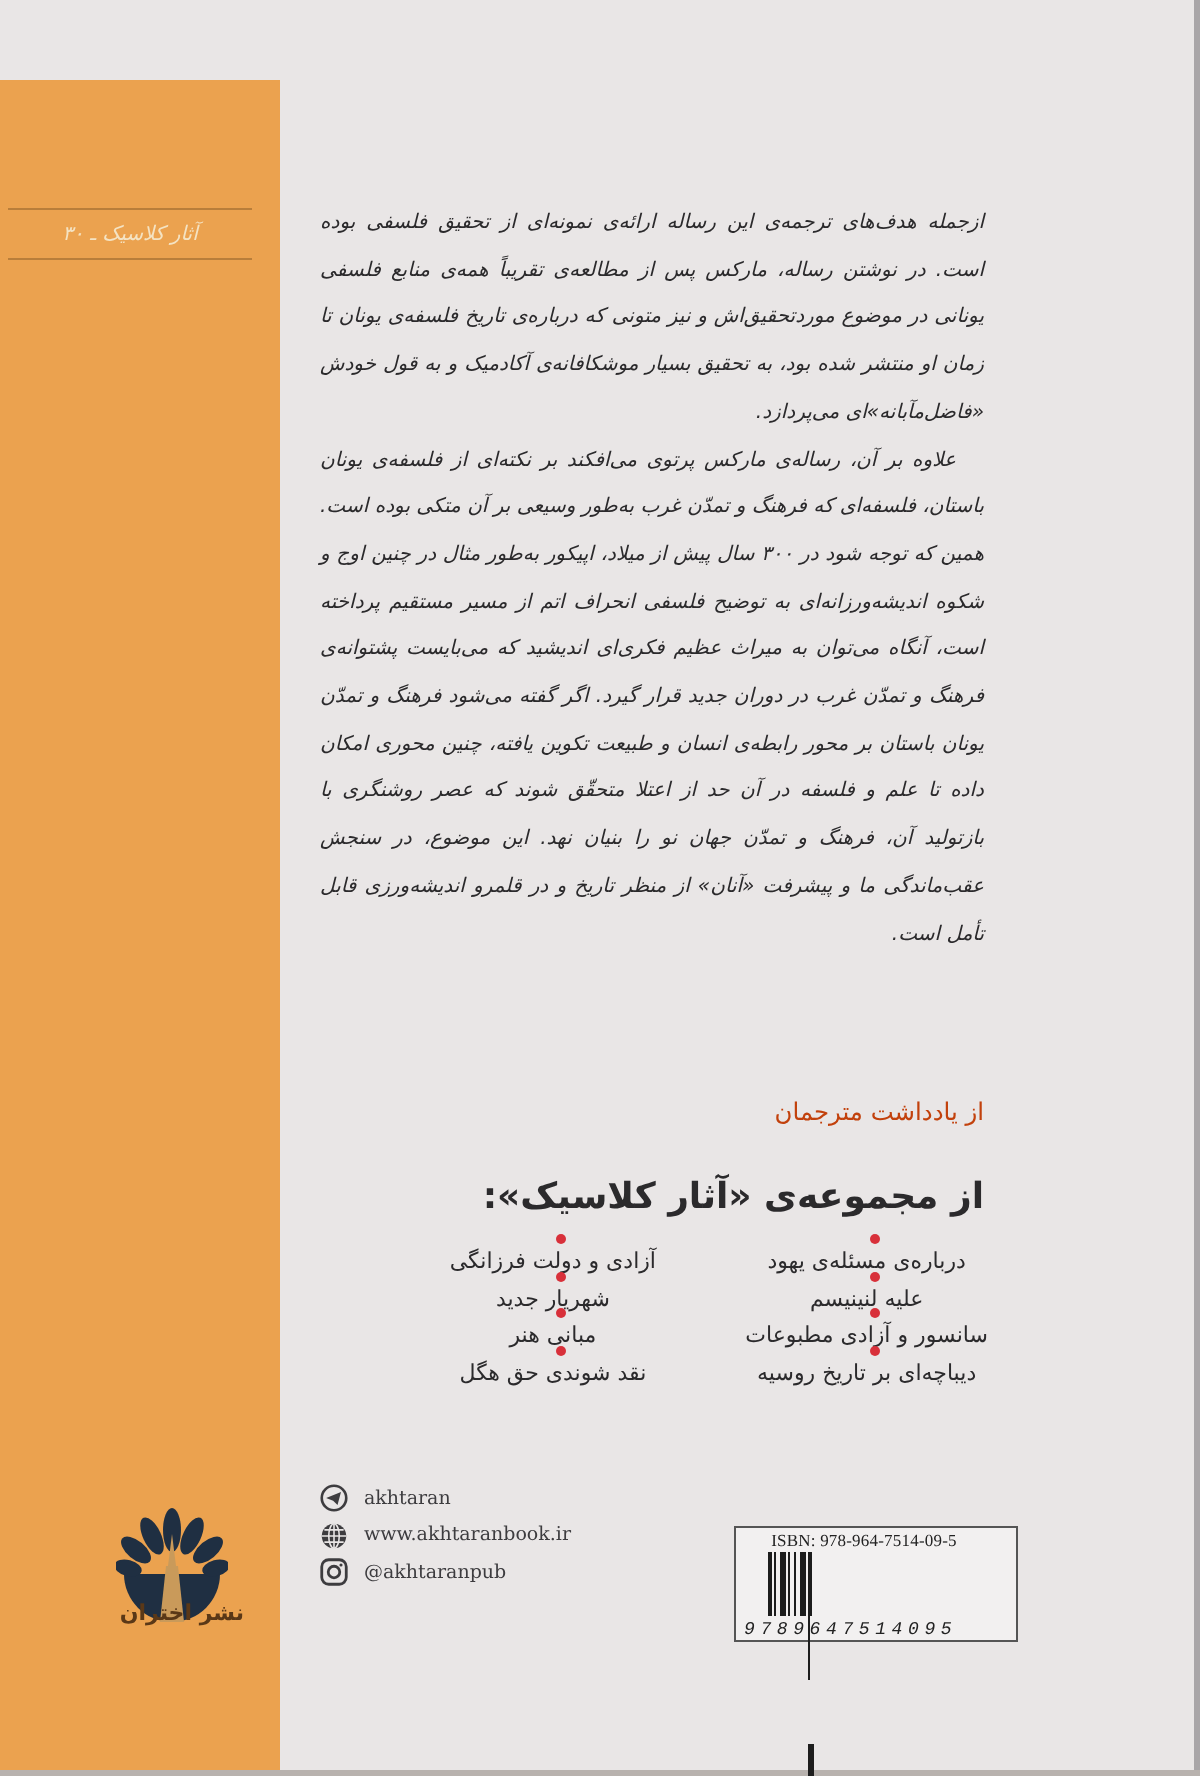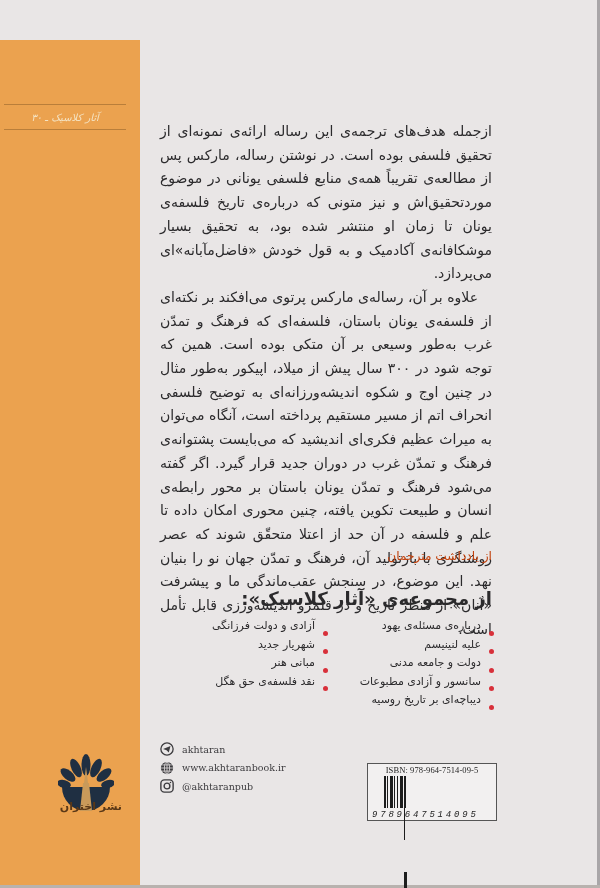--- a/index.html
+++ b/index.html
@@ -4,40 +4,40 @@
 <style>
   html, body { margin:0; padding:0; }
   body { width:600px; height:888px; overflow:hidden; background:#e9e6e6; position:relative; font-family:"DejaVu Sans", sans-serif; }
   .spine { position:absolute; left:0; top:0; width:140px; height:885px; background:#eba24f;margin-top:40px; }
   .spine-label { position:absolute; left:4px; top:64px; width:122px; height:24px; border-top:1px solid #b97e3a; border-bottom:1px solid #b97e3a; display:flex; align-items:center; justify-content:center; }
   .spine-label span { direction:rtl; font-size:10px; color:#f4e3c3; font-style:italic; letter-spacing:0.5px; }
   .main { position:absolute; left:140px; top:0; width:457px; height:885px; background:#e9e6e6; }
   .right-edge { position:absolute; left:597px; top:0; width:3px; height:888px; background:#a9a6a8; }
   .bottom-edge { position:absolute; left:0; top:885px; width:600px; height:3px; background:#b8b2ae; }
 
-  .text-block { position:absolute; left:160px; top:120px; width:332px; direction:rtl; text-align:justify; color:#2b2a2c; font-family:"DejaVu Sans", sans-serif; font-size:14px; line-height:23.7px; }
+  .text-block { position:absolute; left:160px; top:100px; width:332px; direction:rtl; text-align:justify; color:#2b2a2c; font-family:"DejaVu Sans", sans-serif; font-size:10px; line-height:23.7px;font-style:italic; }
   .text-block p { margin:0; }
   .text-block p.indent { text-indent:14px; }
   .source { position:absolute; right:108px; top:549px; direction:rtl; font-size:12.2px; color:#c2410c; }
   .series-heading { position:absolute; right:108px; top:588px; direction:rtl; font-size:18px; font-weight:bold; color:#2b2a2c; }
 
   .list { position:absolute; top:617px; direction:rtl; list-style:none; margin:0; padding:0; font-size:11px; color:#2b2a2c; }
-  .list li { height:18.6px; line-height:18.6px; display:flex; align-items:flex-end; white-space:nowrap; }
+  .list li { height:18.6px; line-height:18.6px; display:flex; align-items:center; white-space:nowrap;flex-direction:column; }
   .list .bullet { display:inline-block; width:5px; height:5px; border-radius:50%; background:#d8303a; margin-left:8px; flex:none; }
   .list-right { right:106px; }
   .list-left { right:272px; }
 
   .logo { position:absolute; left:58px; top:748px; width:56px; height:70px; }
   .logo-text { position:absolute; left:50px; top:800px; width:72px; text-align:right; direction:rtl; font-size:11px; font-weight:bold; color:#5a3817; }
 
   .contacts { position:absolute; left:160px; top:740px; font-family:"DejaVu Serif", serif; font-size:9.5px; color:#3d3c3f; }
   .contact { height:18.5px; display:flex; align-items:center; }
   .contact .ico { width:14px; height:14px; margin-right:8px; flex:none; }
 
-  .barcode { position:absolute; left:367px; top:763px; width:128px; height:56px; border:1px solid #555; background:#f2f0f0; }
+  .barcode { position:absolute; left:367px; top:763px; width:128px; height:56px; border:1px solid #555; background:#f2f0f0;padding-left:12px; }
   .isbn-text { position:absolute; top:1px; left:0; width:128px; text-align:center; font-family:"Liberation Serif", serif; font-size:8.5px; color:#222; letter-spacing:0.1px; }
   .bars { position:absolute; left:16px; top:12px; width:100px; height:32px; display:flex; align-items:stretch; }
   .bars i { display:block; height:100%; background:#1d1d1d; }
   .bars b { display:block; height:100%; }
   .digits { position:absolute; bottom:0; left:4px; width:120px; font-family:"Liberation Mono", monospace; font-size:9px; color:#222; letter-spacing:2.8px; }
 </style>
 </head>
 <body>
 
 
@@ -65,24 +65,20 @@
   <li>
       <span class="bullet"></span>
       <span>درباره‌ی مسئله‌ی یهود</span>
     </li>
   <li>
       <span class="bullet"></span>
       <span>علیه لنینیسم</span>
     </li>
   <li>
       <span class="bullet"></span>
-      <span>دولت و جامعه مدنی</span>
-    </li>
-  <li>
-      <span class="bullet"></span>
       <span>سانسور و آزادی مطبوعات</span>
     </li>
   <li>
       <span class="bullet"></span>
       <span>دیباچه‌ای بر تاریخ روسیه</span>
     </li>
 </ul>
 
 <ul class="list list-left">
   <li>
@@ -92,21 +88,21 @@
   <li>
       <span class="bullet"></span>
       <span>شهریار جدید</span>
     </li>
   <li>
       <span class="bullet"></span>
       <span>مبانی هنر</span>
     </li>
   <li>
       <span class="bullet"></span>
-      <span>نقد فلسفه‌ی حق هگل</span>
+      <span>نقد شوند‌ی حق هگل</span>
     </li>
 </ul>
 
 <svg class="logo" viewBox="0 0 56 60">
   <path d="M4 34 A24 24 0 0 0 52 34 Z" fill="#1f2f42"></path>
   <ellipse cx="28" cy="12" rx="4.5" ry="11" fill="#1f2f42"></ellipse>
   <ellipse cx="18" cy="15" rx="4.5" ry="10" fill="#1f2f42" transform="rotate(-25 18 15)"></ellipse>
   <ellipse cx="38" cy="15" rx="4.5" ry="10" fill="#1f2f42" transform="rotate(25 38 15)"></ellipse>
   <ellipse cx="10" cy="22" rx="4.5" ry="9" fill="#1f2f42" transform="rotate(-50 10 22)"></ellipse>
   <ellipse cx="46" cy="22" rx="4.5" ry="9" fill="#1f2f42" transform="rotate(50 46 22)"></ellipse>

